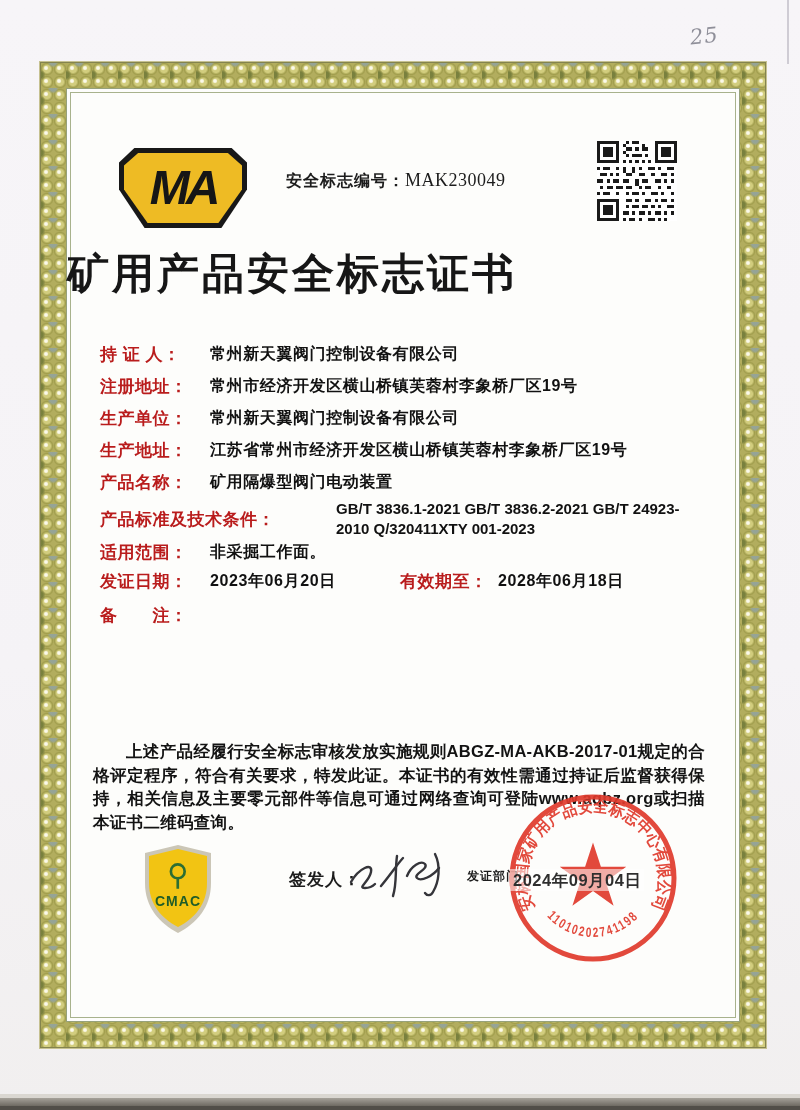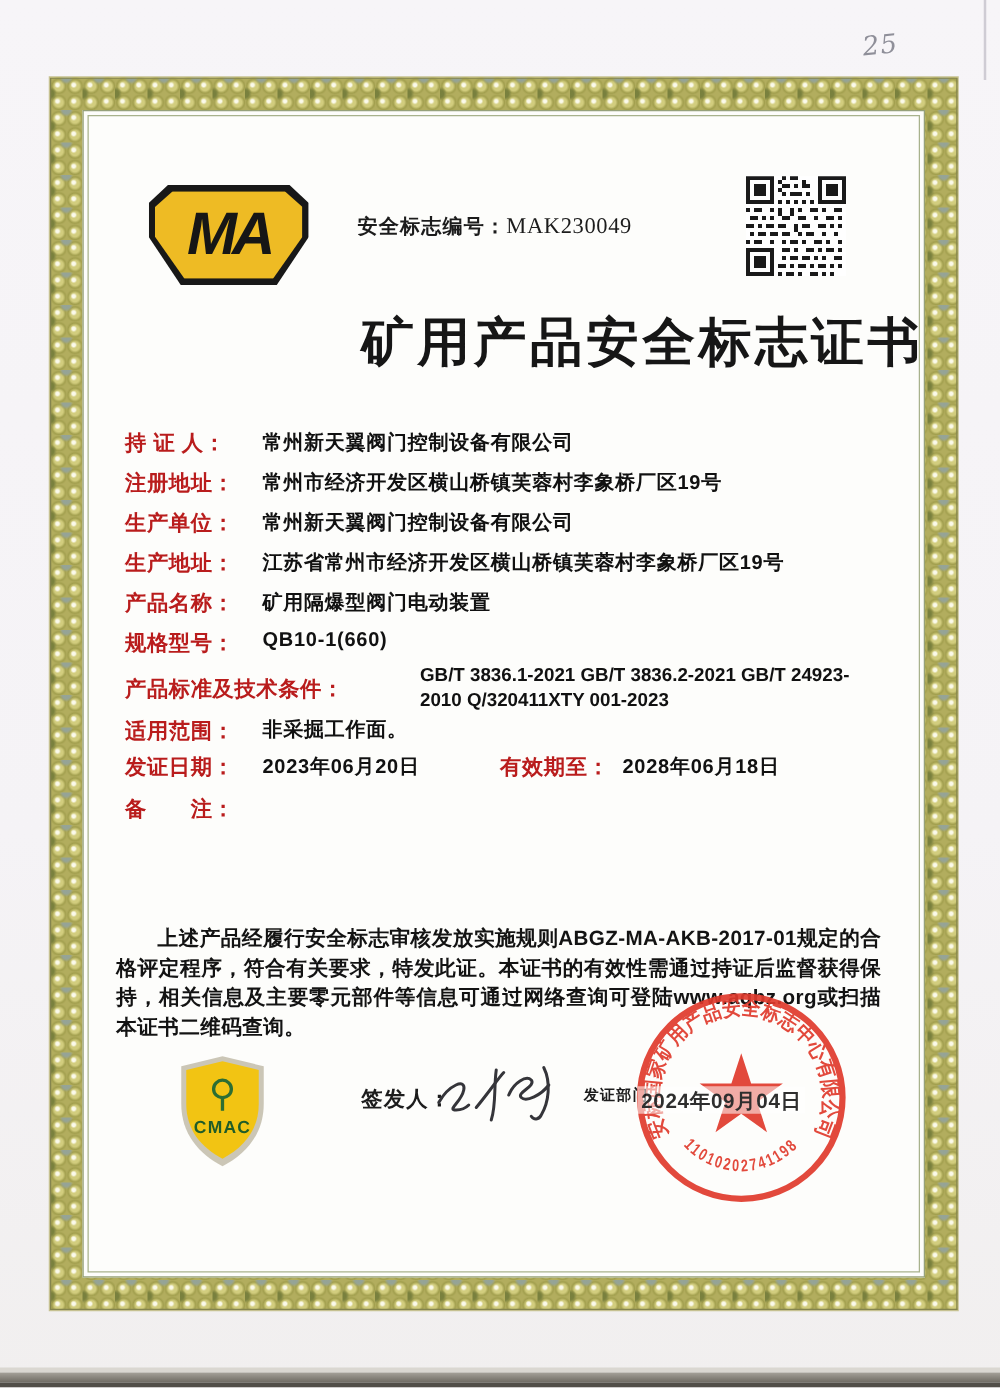--- a/index.html
+++ b/index.html
@@ -45,21 +45,21 @@
   .ma-logo-inner{position:absolute;inset:5px;background:#eebb24;
     clip-path:polygon(12% 0%,88% 0%,100% 18%,100% 52%,80% 100%,20% 100%,0% 52%,0% 18%);
     display:flex;align-items:center;justify-content:center;}
   .ma-logo-inner span{
     font-weight:900;font-style:italic;font-size:48px;letter-spacing:-4px;color:#161616;
     transform:translateY(-1px);}
   .cert-no{position:absolute;left:219px;top:81px;font-size:16px;font-weight:bold;letter-spacing:1px;}
   .cert-no .num{font-family:"Liberation Serif","DejaVu Serif",serif;font-weight:normal;font-size:18px;letter-spacing:.5px;}
   .qr{position:absolute;left:529px;top:52px;width:82px;height:80px;}
 
-  .title{position:absolute;left:0;right:0;top:157px;text-align:right;
+  .title{position:absolute;left:0;right:0;top:157px;text-align:left;
     font-size:42px;font-weight:900;letter-spacing:3px;color:#161616;}
 
   
   .fields{position:absolute;left:33px;top:254px;width:616px;}
   .frow{display:flex;align-items:flex-start;min-height:32px;}
   .flabel{width:110px;flex:none;font-weight:bold;font-size:17px;letter-spacing:.5px;color:#b91c1c;}
   .fvalue{font-weight:bold;font-size:16px;letter-spacing:.6px;padding-top:1px;color:#111;}
   .frow.std{margin-top:-6px;min-height:44px;align-items:center;}
   .frow.std .flabel{width:215px;}
   .frow.std .fvalue{width:352px;font-size:15px;line-height:20px;letter-spacing:0;padding-top:0;margin-left:21px;}
@@ -145,24 +145,20 @@
         <div class="fvalue">常州新天翼阀门控制设备有限公司</div>
       </div>
       <div class="frow">
         <div class="flabel">生产地址：</div>
         <div class="fvalue">江苏省常州市经济开发区横山桥镇芙蓉村李象桥厂区19号</div>
       </div>
       <div class="frow">
         <div class="flabel">产品名称：</div>
         <div class="fvalue">矿用隔爆型阀门电动装置</div>
       </div>
-      <div class="frow">
-        <div class="flabel">规格型号：</div>
-        <div class="fvalue">QB10-1(660)</div>
-      </div>
       <div class="frow std">
         <div class="flabel">产品标准及技术条件：</div>
         <div class="fvalue">GB/T 3836.1-2021 GB/T 3836.2-2021 GB/T 24923-2010 Q/320411XTY 001-2023</div>
       </div>
       <div class="frow">
         <div class="flabel">适用范围：</div>
         <div class="fvalue">非采掘工作面。</div>
       </div>
       <div class="frow dates">
         <div class="flabel">发证日期：</div>

